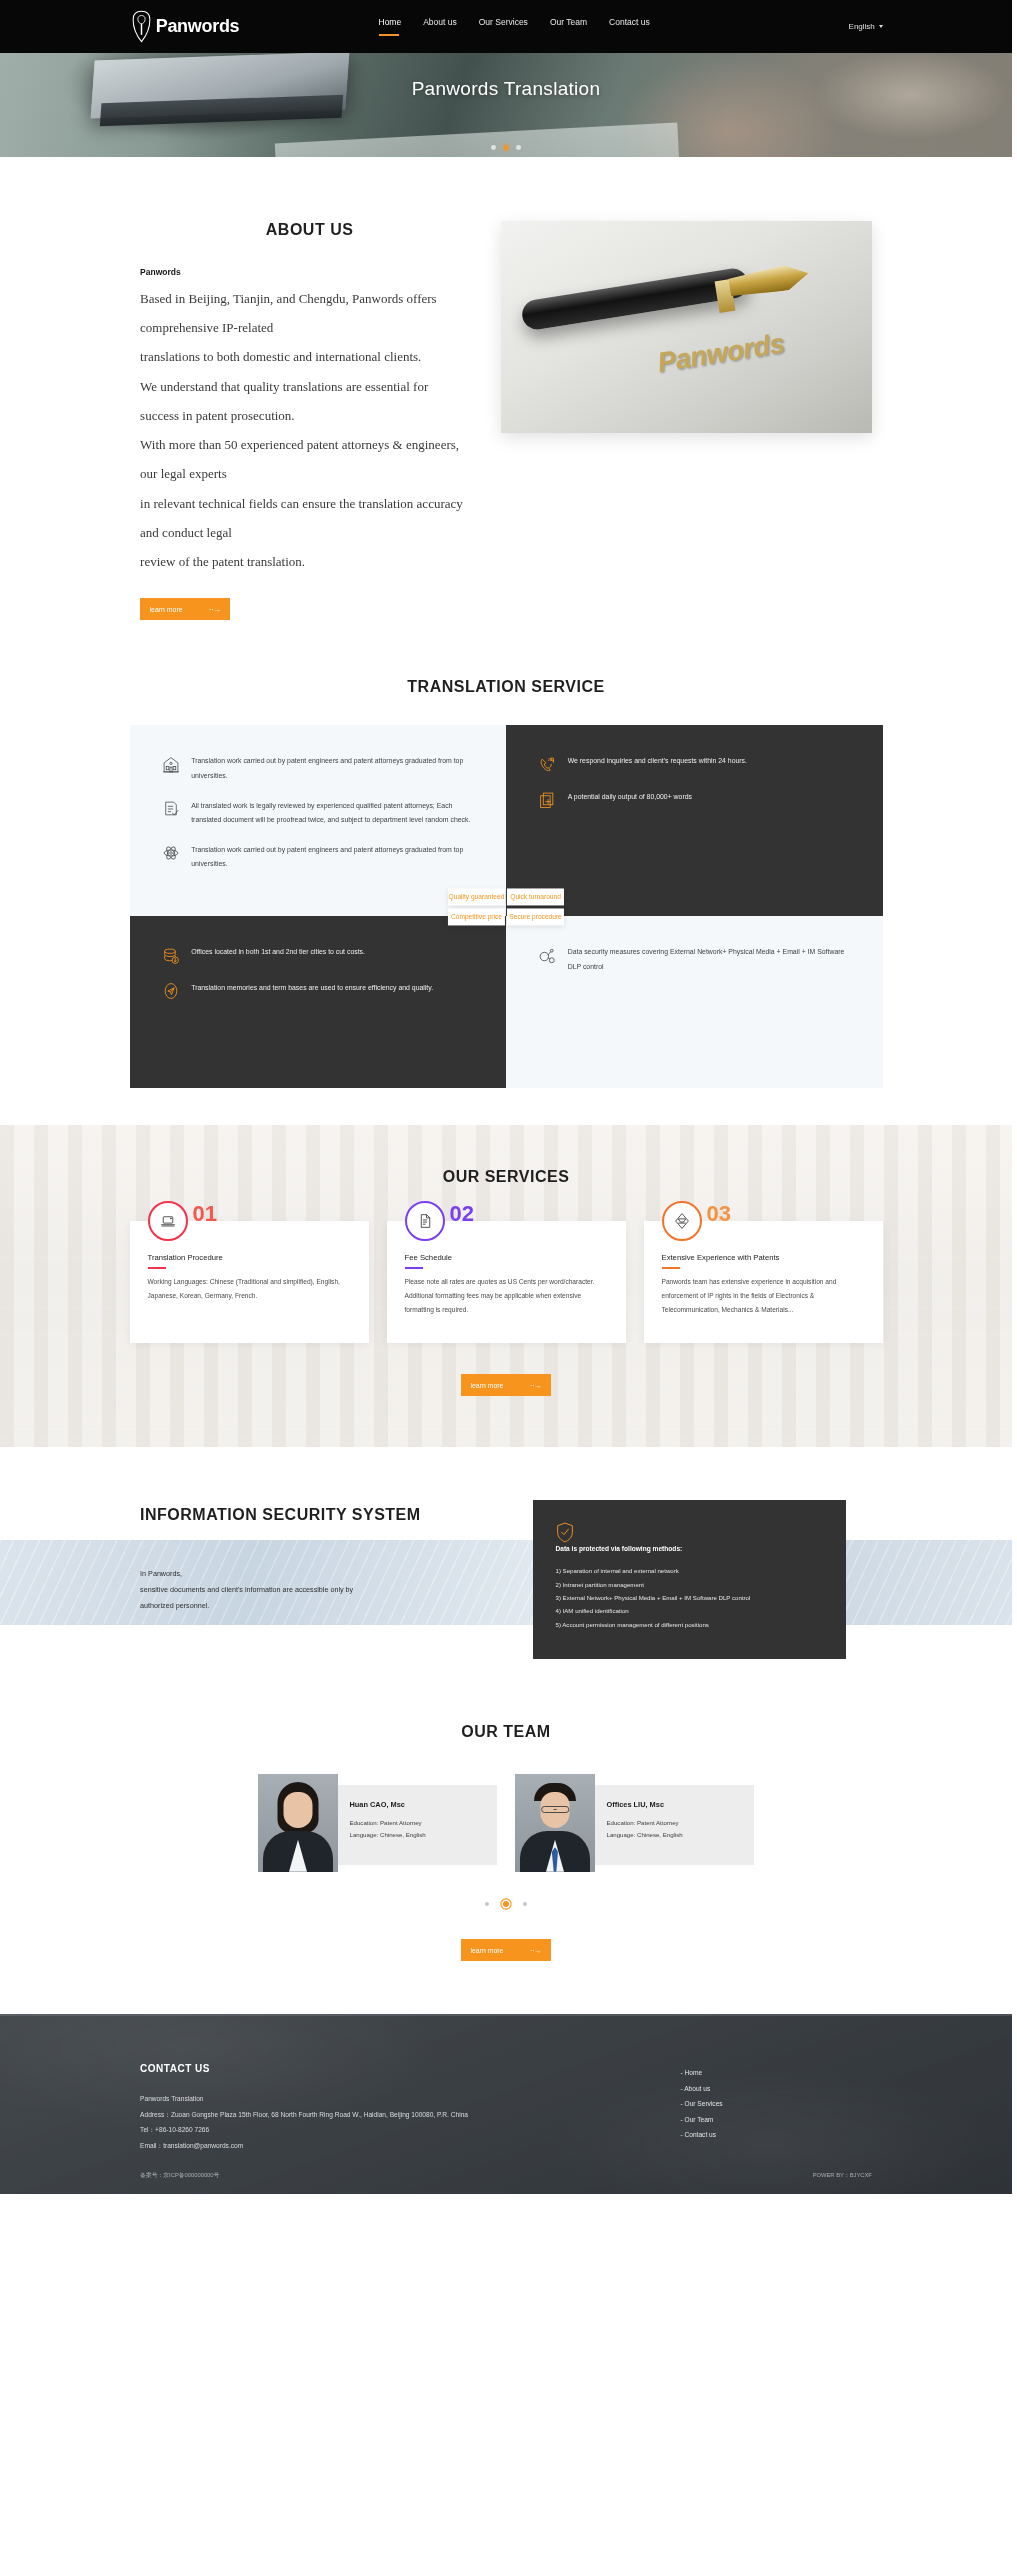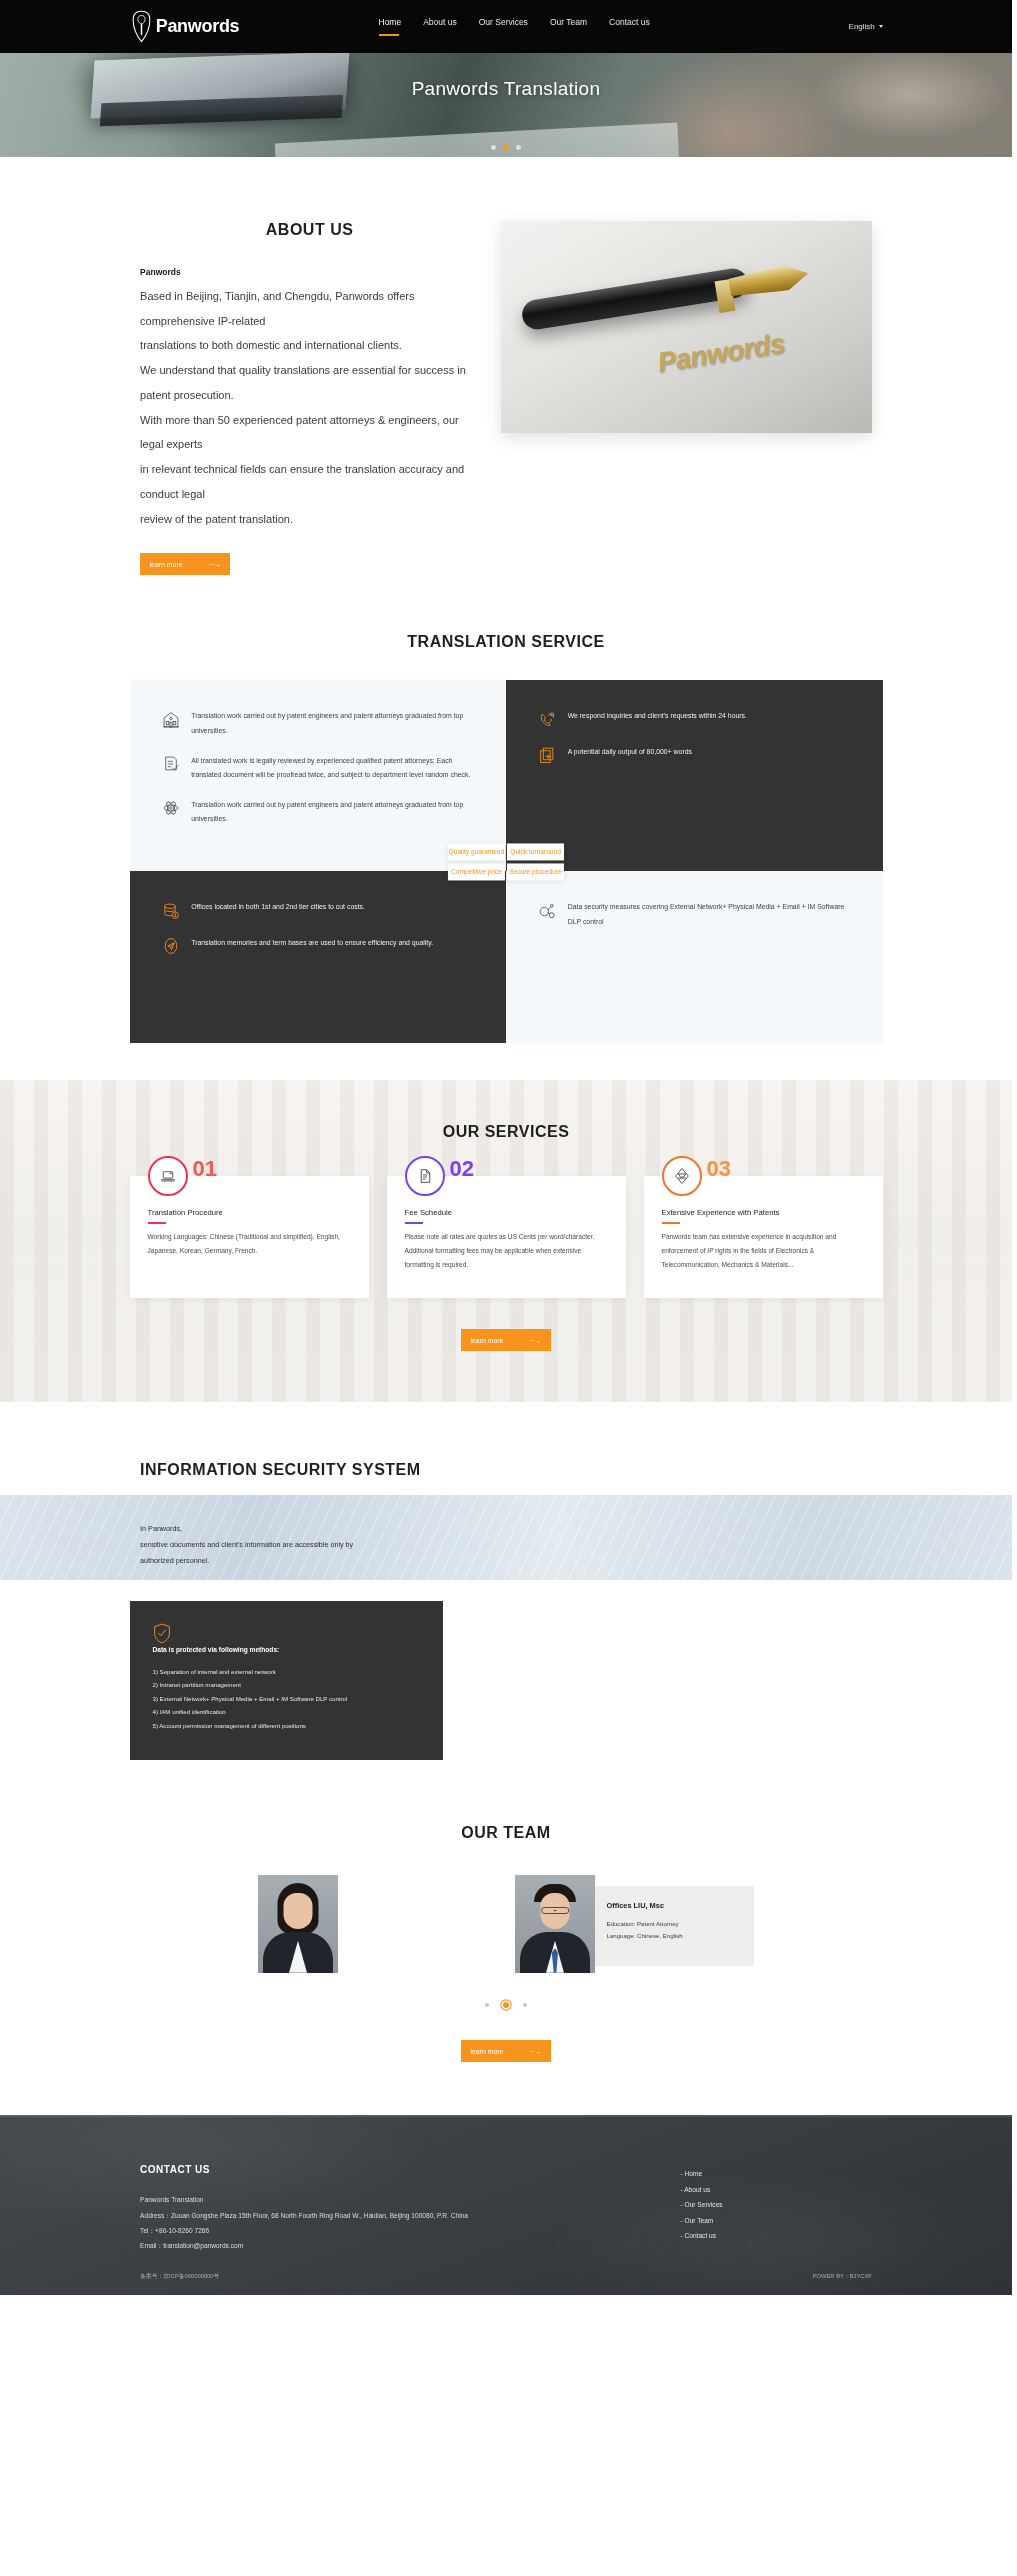--- a/index.html
+++ b/index.html
@@ -78,21 +78,21 @@
   .hdot { width:4.8px;height:4.8px;border-radius:50%; background:rgba(255,255,255,.65); cursor:pointer;}
   .hdot.on { background:#f7941e; box-shadow:0 0 0 2.1px rgba(247,148,30,.28); }
 
   
   .about { padding:64px 0 58px; background:#fff; }
   .about-grid { display:flex; gap:32px; align-items:flex-start; }
   .about-left { width:339px; padding-left:10.6px; }
   .sec-title { font-size:16px; font-weight:bold; letter-spacing:0.5px; color:#1f1f1f; }
   .about-title-wrap { text-align:center; width:339px; margin-bottom:27.6px;}
   .about-strong { font-size:8.5px; font-weight:bold; color:#161616; margin-bottom:7.4px;}
-  .about-p { font-size:11px; line-height:2.25; color:#3a3a3a; }
+  .about-p { font-size:13px; line-height:2.25; color:#3a3a3a;font-family:Liberation Serif, serif; }
   .btn-learn {
     margin-top:22px; display:inline-flex; align-items:center; justify-content:space-between;
     width:90px; height:22px; background:#f7941e; color:#fff; font-size:6.9px; padding:0 9.5px; cursor:pointer;
   }
   .btn-learn .arr { font-size:8px; letter-spacing:-0.5px; }
   .about-right { width:371px; height:212px; position:relative; overflow:hidden;
     background:linear-gradient(150deg,#f2f2f0 0%,#e3e3e0 40%,#cfcfcb 72%,#b9b9b4 100%);
     box-shadow:0 5.3px 16px rgba(0,0,0,.12);}
   .pen-body{position:absolute; left:20px; top:63px; width:228px; height:30px; border-radius:15px;
     background:linear-gradient(180deg,#5a5a5a,#121212 45%,#2b2b2b); transform:rotate(-9deg);
@@ -147,21 +147,21 @@
   .svc-btn-wrap{ text-align:center; margin-top:31px; }
   .btn-center{ display:inline-flex; align-items:center; justify-content:space-between;
     width:90px;height:22px;background:#f7941e;color:#fff;font-size:6.9px;padding:0 9.5px;cursor:pointer;}
 
   
   .infosec { padding:53px 0 58px; background:#fff; position:relative; }
   .infosec-band{ position:absolute; left:0; right:0; top:93px; height:85px;
     background:linear-gradient(100deg,#dfe7ee 0%,#c9d6e2 25%,#e7eef3 55%,#cfdae4 80%,#dde6ed 100%); opacity:.95;}
   .infosec-band::after{ content:""; position:absolute; inset:0; opacity:.35;
     background:repeating-linear-gradient(115deg, rgba(255,255,255,.6) 0 1.6px, rgba(160,185,205,.25) 1.6px 11.7px);}
-  .infosec-grid{ display:flex; gap:32px; align-items:flex-start; position:relative; z-index:2;flex-direction:column;}
+  .infosec-grid{ display:flex; gap:32px; align-items:flex-start; position:relative; z-index:2;}
   .infosec-left{ width:371px; padding-left:10.6px; padding-top:5.3px;}
   .infosec-left h2 { margin-bottom:42px; }
   .infosec-left p { font-size:7.2px; line-height:2.25; color:#2e2e2e;}
   .infosec-right{ width:313px; background:#333333; padding:22px 23px 27.6px; min-height:159px; }
   .shield { width:18px;height:21px; margin-bottom:16px;}
   .infosec-right .hd{ color:#fff; font-size:6.6px; font-weight:bold; margin-bottom:11.7px;}
   .infosec-right ol{ list-style:none; }
   .infosec-right li{ color:#e6e6e6; font-size:6.1px; line-height:2.2; }
 
   
@@ -507,20 +507,25 @@
       <div class="members">
 
         <div class="member">
           <div class="photo">
             <div class="p-bg"></div>
               <div class="p-hair"></div>
               <div class="p-face"></div>
             <div class="p-body"></div>
               <div class="p-shirt"></div>
           </div>
+          <div class="minfo">
+            <div class="mname">Huan CAO, Msc</div>
+            <div class="mline">Education: Patent Attorney</div>
+            <div class="mline">Language: Chinese, English</div>
+          </div>
         </div>
 
 
         <div class="member">
           <div class="photo">
             <div class="p-bg"></div>
               <div class="p-hair2"></div>
               <div class="p-face"></div>
             <div class="p-glass"></div>
             <div class="p-body"></div>

